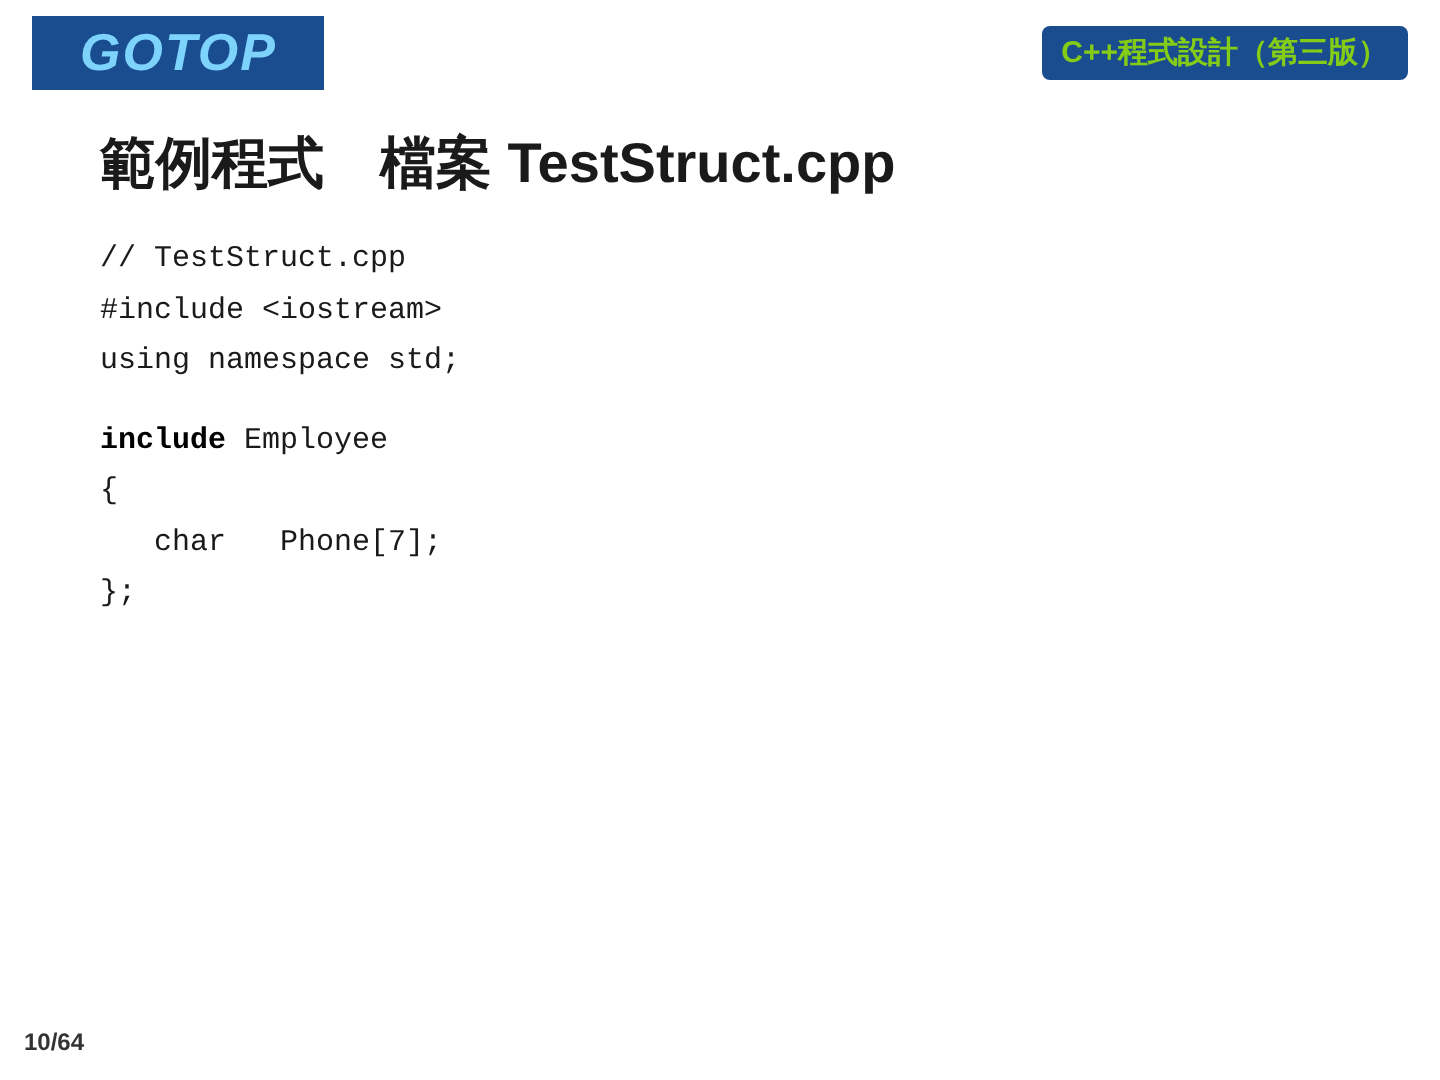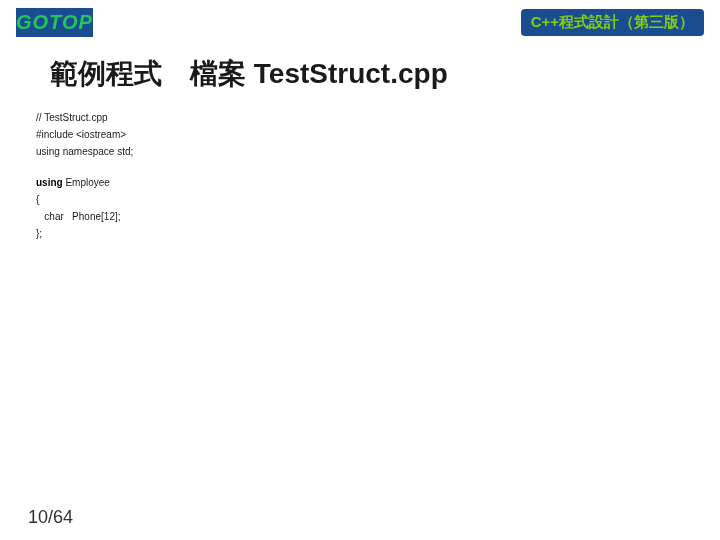--- a/index.html
+++ b/index.html
@@ -26,24 +26,24 @@
       background: #ffffff;
     }
 
     .logo-gotop {
       display: flex;
       align-items: center;
     }
 
     .logo-gotop-text {
       background: #1a4d8f;
-      color: #22c55e;
-      font-size: 20px;
+      color: #7dd3fc;
+      font-size: 26px;
       font-weight: 900;
-      padding: 3px 0;
+      padding: 3px 24px;
       letter-spacing: 1px;
       font-style: italic;
     }
 
     .logo-cpp {
       background: #1a4d8f;
       color: #84cc16;
       font-size: 13px;
       font-weight: bold;
       padding: 4px 10px;
@@ -62,23 +62,23 @@
     .page-title {
       font-size: 28px;
       font-weight: 900;
       color: #1a1a1a;
       padding: 10px 50px 16px 50px;
       font-family: "Microsoft JhengHei", "PingFang TC", "STHeiti", sans-serif;
     }
 
     
     .code-container {
-      padding: 0 36px;
-      font-family: Liberation Sans, sans-serif;
-      font-size: 10px;
+      padding: 0 50px;
+      font-family: Liberation Mono, monospace;
+      font-size: 15px;
       line-height: 1.7;
       color: #1a1a1a;
     }
 
     .code-line {
       display: block;
       white-space: pre;
     }
 
     .keyword {
@@ -88,23 +88,23 @@
 
     .code-spacer {
       display: block;
       height: 14px;
     }
 
     
     .page-number {
       position: absolute;
       bottom: 12px;
-      left: 28px;
-      font-size: 18px;
-      font-weight: normal;
+      left: 12px;
+      font-size: 12px;
+      font-weight: bold;
       color: #333333;
     }
   </style>
 </head>
 <body>
 
 <div class="top-bar">
   <div class="logo-gotop">
     <span class="logo-gotop-text">GOTOP</span>
   </div>
@@ -113,20 +113,20 @@
   </div>
 </div>
 
 <div class="page-title">範例程式　檔案 TestStruct.cpp</div>
 
 <div class="code-container">
   <span class="code-line">// TestStruct.cpp</span>
   <span class="code-line">#include &lt;iostream&gt;</span>
   <span class="code-line">using namespace std;</span>
   <span class="code-spacer"></span>
-  <span class="code-line"><span class="keyword">using</span> Employee</span>
+  <span class="code-line"><span class="keyword">include</span> Employee</span>
   <span class="code-line">{</span>
-  <span class="code-line">   char   Phone[12];</span>
+  <span class="code-line">   char   Phone[7];</span>
   <span class="code-line">};</span>
   <span class="code-spacer"></span>
 </div>
 
 <div class="page-number">10/64</div>
 
 </body></html>

